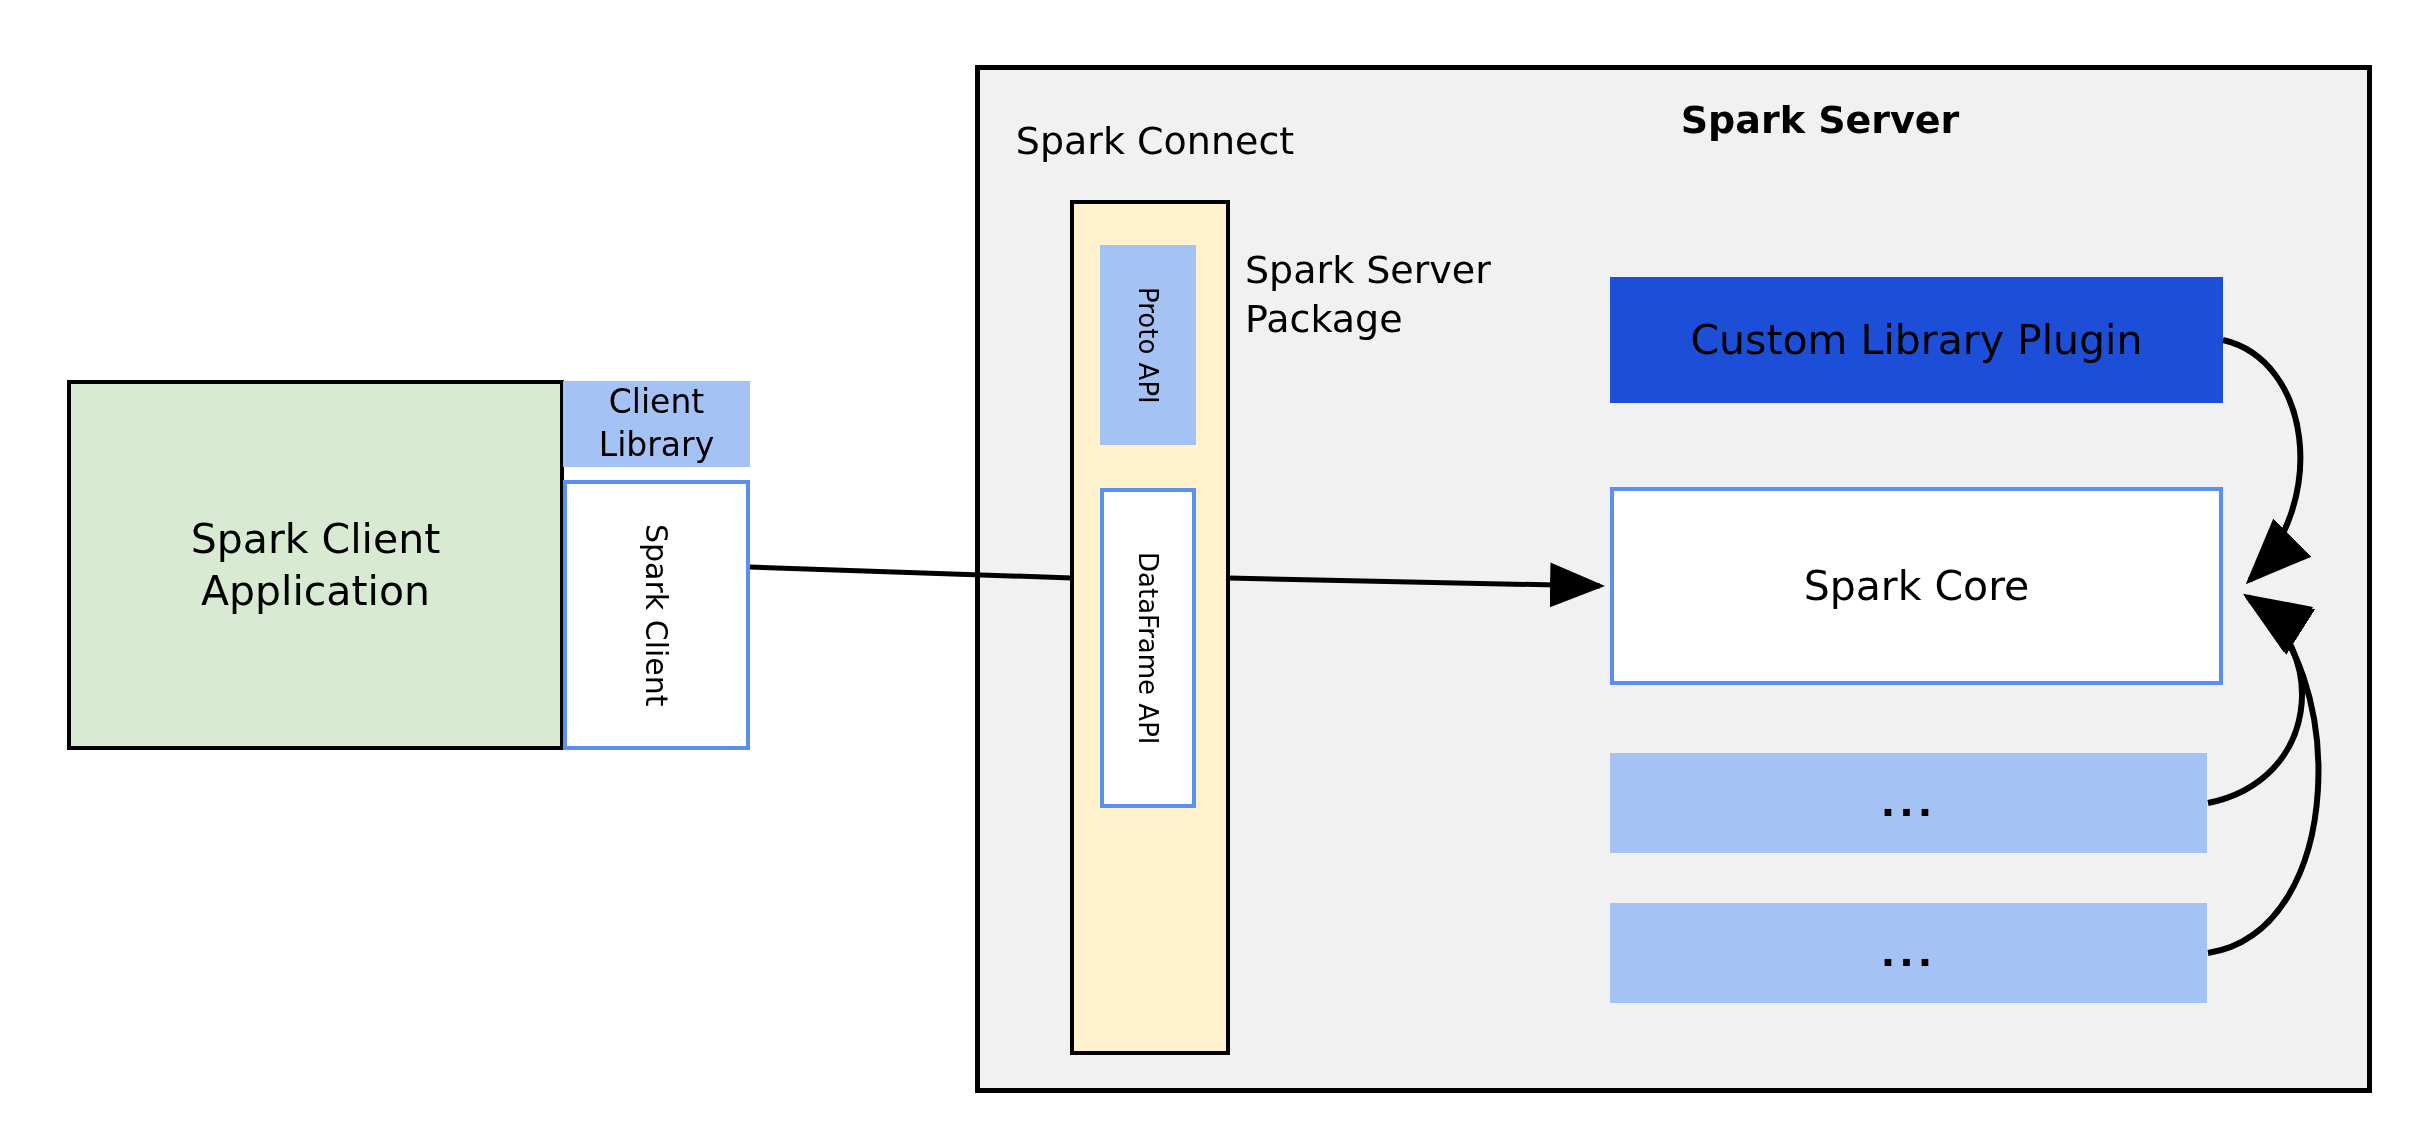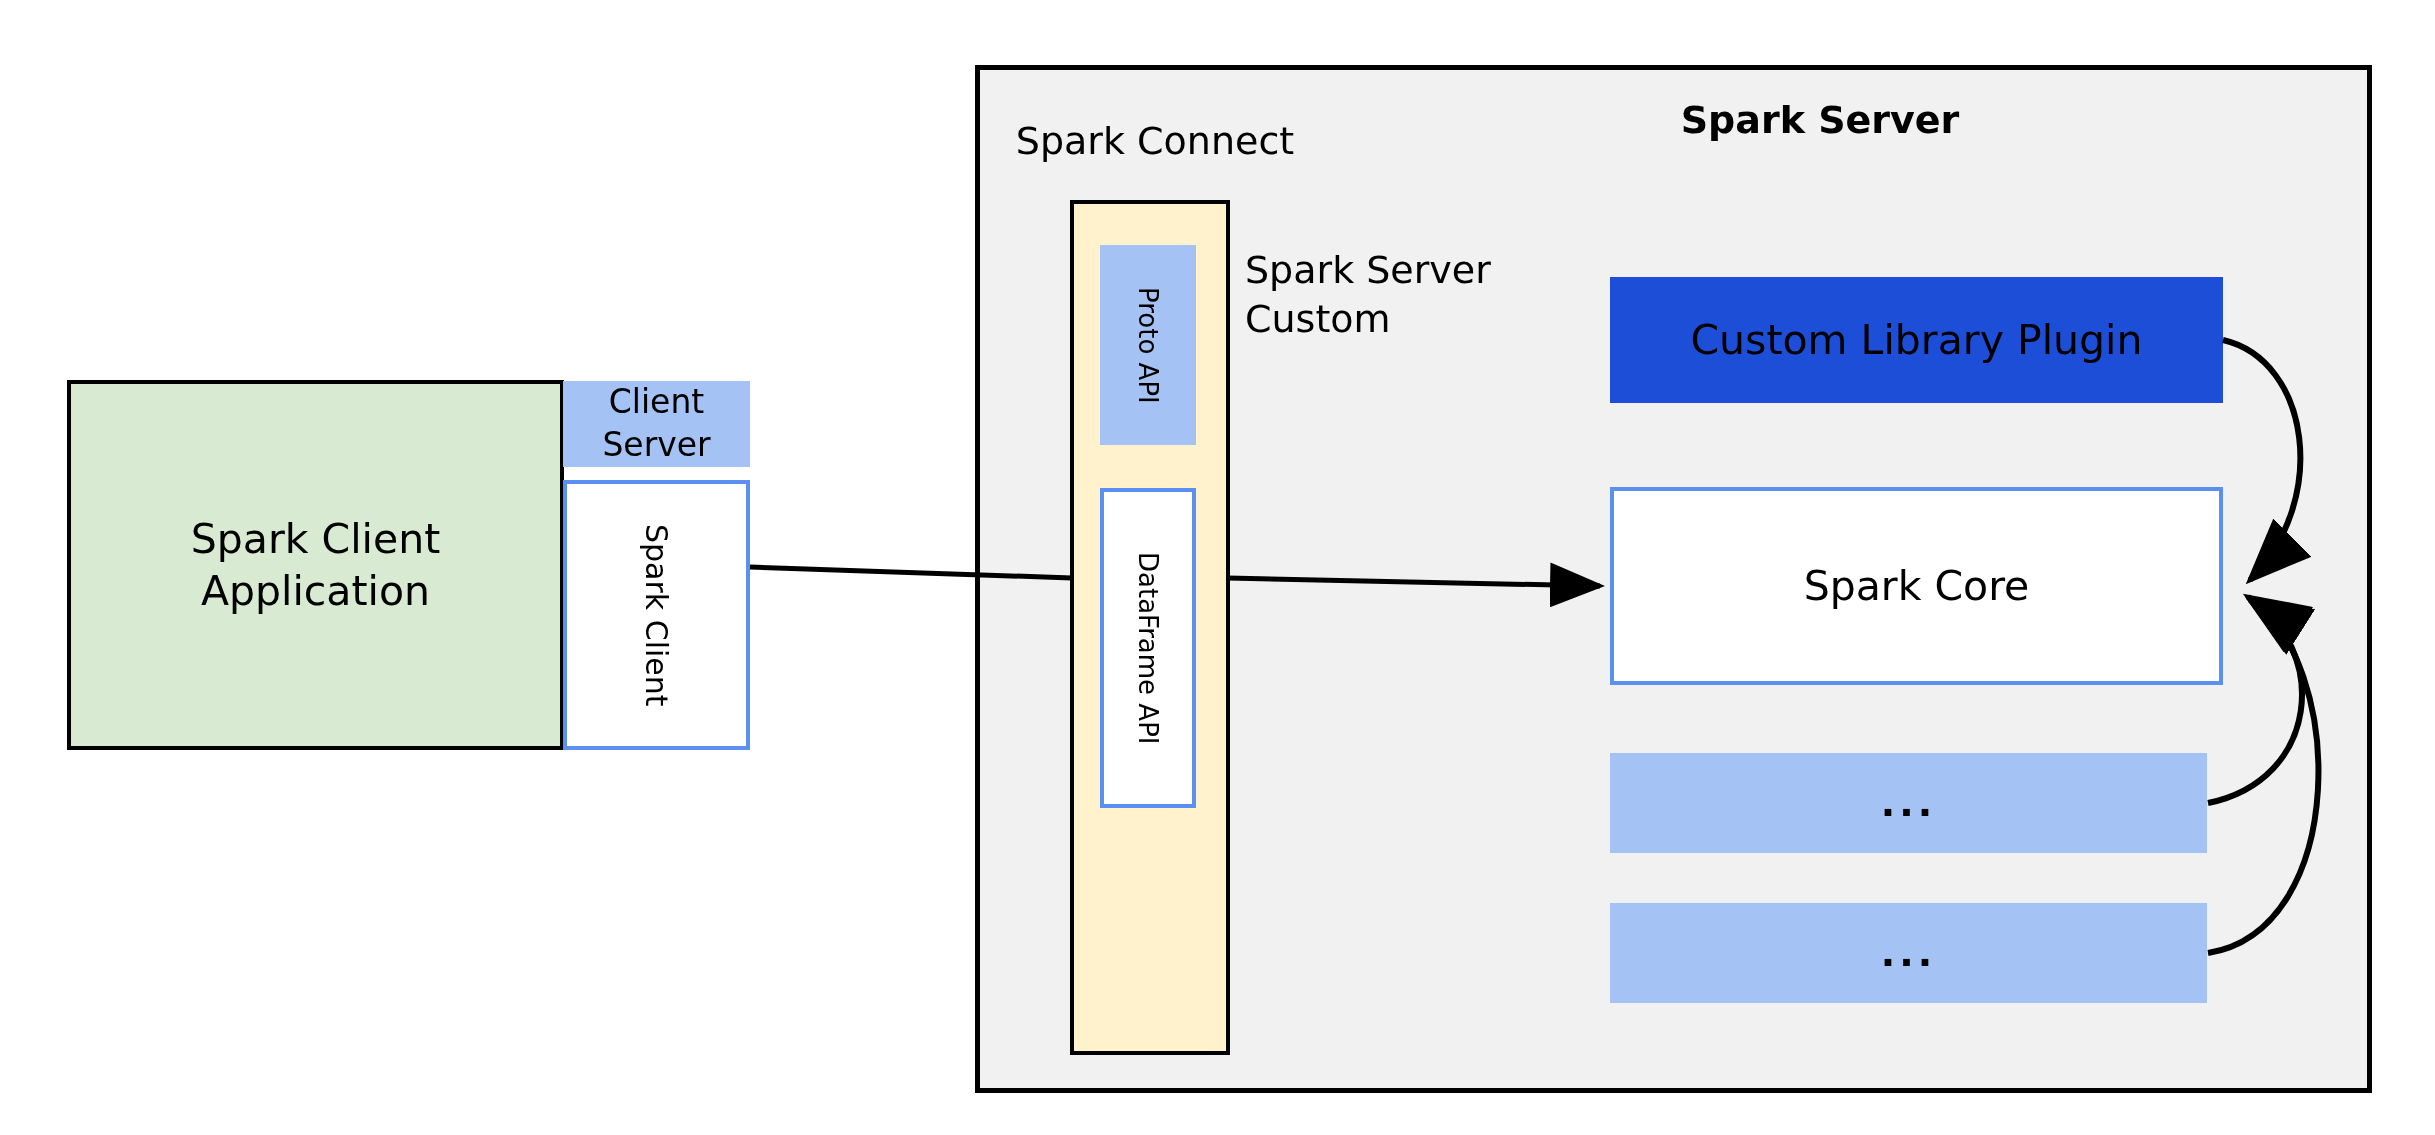--- a/index.html
+++ b/index.html
@@ -168,40 +168,40 @@
   <div class="box center" id="client-app">
     <div>
       <div>Spark Client</div>
       <div>Application</div>
     </div>
   </div>
 
   <div class="box center" id="client-package">
     <div>
       <div>Client</div>
-      <div>Server</div>
+      <div>Library</div>
     </div>
   </div>
 
   <div class="box center" id="spark-client">
     <div class="vtext">Spark Client</div>
   </div>
 
   <div class="box center" id="spark-connect-label">
     <div>
       <div>Spark Connect</div>
     </div>
   </div>
 
   <div class="box center" id="spark-server-label">Spark Server</div>
 
   <div class="box center" id="spark-server-lib-label">
     <div>
       <div>Spark Server</div>
-      <div>Custom</div>
+      <div>Package</div>
     </div>
   </div>
 
   <div class="box" id="connect-column"></div>
 
   <div class="box center" id="proto-api">
     <div class="vlabel">Proto API</div>
   </div>
 
   <div class="box center" id="dataframe-api">

